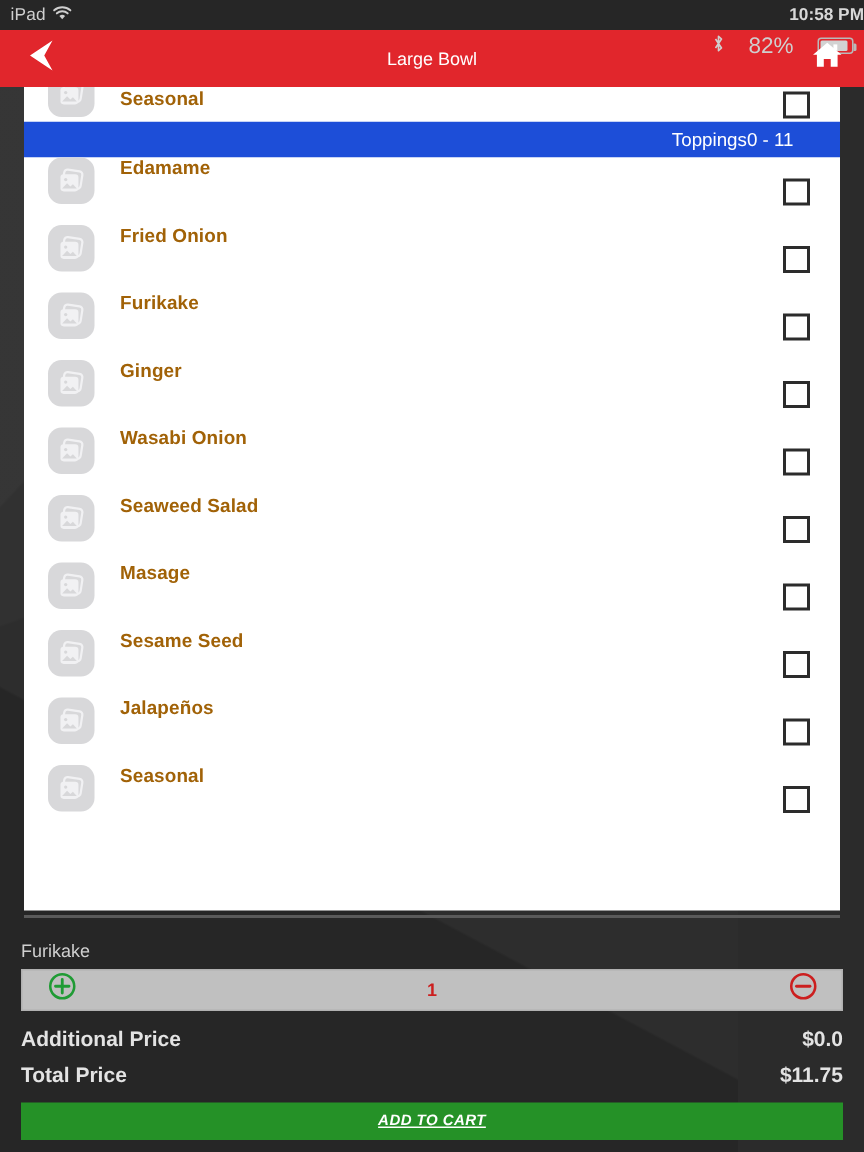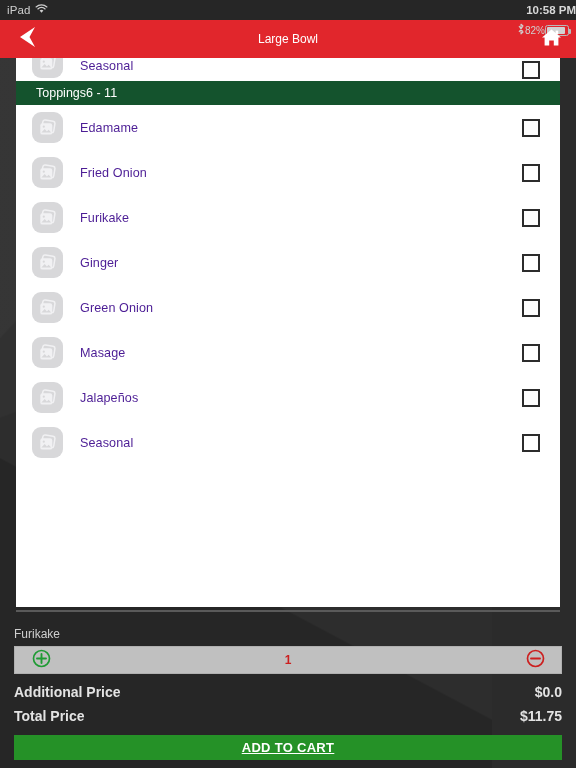--- a/index.html
+++ b/index.html
@@ -30,22 +30,22 @@
     font-size:11.5px;
   }
   .sb-left { display:flex; align-items:center; gap:5px; }
   .sb-device { font-size:11.5px; color:#cfcfcf; letter-spacing:0.1px; }
   .sb-center {
     position:absolute; left:0; right:0; text-align:right;
     font-size:11.5px; color:#d8d8d8; font-weight:600;
     pointer-events:none;
   }
   .sb-right {
-    margin-left:auto; display:flex; align-items:center; gap:0;
-    font-size:10px; color:#cfcfcf; z-index:2;margin-top:40px;
+    margin-left:auto; display:flex; align-items:center; gap:16px;
+    font-size:15px; color:#cfcfcf; z-index:2;margin-top:40px;
   }
   .wifi-ico { display:block; }
   .bt-ico { display:block; }
   .batt {
     width:24px; height:11px; border:1px solid #b9b9b9; border-radius:2.5px;
     position:relative; display:inline-block;
   }
   .batt::after {
     content:""; position:absolute; right:-3px; top:3px;
     width:2px; height:5px; background:#b9b9b9; border-radius:0 1px 1px 0;
@@ -75,54 +75,54 @@
 
   
   .list-panel {
     position:absolute; top:58px; left:16px;
     width:544px; height:549px;
     background:#ffffff;
     overflow:hidden;
   }
   .opt-row {
     height:45px;
-    display:flex; align-items:center;
+    display:flex; 
     padding:0 0 0 16px;
     background:#fff;
     position:relative;
     cursor:pointer;
   }
   .opt-row.partial { height:23px; align-items:flex-start; }
   .opt-row.partial .thumb { margin-top:-11px; }
   .opt-row.partial .opt-label { margin-top:1px; }
   .opt-row.partial .cb { top:3px; }
 
   .thumb {
     width:31px; height:31px; border-radius:9px;
     background:#d8d8da;
     flex:0 0 auto;
     display:flex; align-items:center; justify-content:center;
   }
   .opt-label {
     margin-left:17px;
-    font-size:12.6px; font-weight:normal; color:#4c1d95;
+    font-size:12.6px; font-weight:bold; color:#a16207;
     letter-spacing:0.1px;
   }
   .cb {
     position:absolute; right:20px; top:50%; transform:translateY(-50%);
     width:18px; height:18px;
     border:2px solid #2c2c2c; background:#ffffff;
   }
   .opt-row.partial .cb { transform:none; }
 
   .section-head {
     height:24px;
-    background:#14532d;
-    display:flex; align-items:center; justify-content:flex-start;
-    padding:0 20px;
+    background:#1d4ed8;
+    display:flex; align-items:center; justify-content:flex-end;
+    padding:0 31px;
     color:#ffffff; font-size:12.5px;
   }
   .section-head .sh-count { font-size:12.5px; }
 
   
   .divider {
     position:absolute; left:16px; top:610px; width:544px; height:2px;
     background:#5a5a5a;
   }
   .qty-label {
@@ -150,22 +150,22 @@
   .price-row.addl { top:684px; }
   .price-row.total { top:708px; }
 
   .add-cart {
     position:absolute; left:14px; top:735px; width:548px; height:25px;
     background:#259127;
     display:flex; align-items:center; justify-content:center;
     cursor:pointer;
   }
   .add-cart span {
-    color:#ffffff; font-size:13px; font-weight:bold;
-    text-decoration:underline; letter-spacing:0.3px;
+    color:#ffffff; font-size:10px; font-weight:bold;
+    text-decoration:underline; letter-spacing:0.3px;font-style:italic;
   }
 </style>
 </head>
 <body>
 
 <div id="app">
 
   <div class="statusbar">
     <div class="sb-left">
       <span class="sb-device">iPad</span>
@@ -220,21 +220,21 @@
           <circle cx="5.8" cy="7.7" r="1.1" fill="#d8d8da"></circle>
           <path d="M3.4 13.6 L6.7 10.1 L8.9 12.4 L10.6 10.8 L13.2 13.6 Z" fill="#d8d8da"></path>
         </svg>
       </div>
       <span class="opt-label">Seasonal</span>
       <span class="cb"></span>
     </div>
 
     <div class="section-head">
       <span>Toppings</span>
-      <span class="sh-count">6 - 11</span>
+      <span class="sh-count">0 - 11</span>
     </div>
 
     <div id="rows">
         <div class="opt-row">
           <div class="thumb">
             <svg width="19" height="18" viewBox="0 0 19 18">
               <rect x="4.2" y="1.6" width="12.2" height="11.6" rx="2.2" fill="none" stroke="#f1f1f3" stroke-width="1.5" transform="rotate(9 10.3 7.4)"></rect>
               <rect x="2.3" y="4.2" width="12" height="11.4" rx="2.2" fill="#f1f1f3"></rect>
               <circle cx="5.8" cy="7.7" r="1.1" fill="#d8d8da"></circle>
               <path d="M3.4 13.6 L6.7 10.1 L8.9 12.4 L10.6 10.8 L13.2 13.6 Z" fill="#d8d8da"></path>
@@ -281,33 +281,57 @@
         </div>
         <div class="opt-row">
           <div class="thumb">
             <svg width="19" height="18" viewBox="0 0 19 18">
               <rect x="4.2" y="1.6" width="12.2" height="11.6" rx="2.2" fill="none" stroke="#f1f1f3" stroke-width="1.5" transform="rotate(9 10.3 7.4)"></rect>
               <rect x="2.3" y="4.2" width="12" height="11.4" rx="2.2" fill="#f1f1f3"></rect>
               <circle cx="5.8" cy="7.7" r="1.1" fill="#d8d8da"></circle>
               <path d="M3.4 13.6 L6.7 10.1 L8.9 12.4 L10.6 10.8 L13.2 13.6 Z" fill="#d8d8da"></path>
             </svg>
           </div>
-          <span class="opt-label">Green Onion</span>
+          <span class="opt-label">Wasabi Onion</span>
+          <span class="cb"></span>
+        </div>
+        <div class="opt-row">
+          <div class="thumb">
+            <svg width="19" height="18" viewBox="0 0 19 18">
+              <rect x="4.2" y="1.6" width="12.2" height="11.6" rx="2.2" fill="none" stroke="#f1f1f3" stroke-width="1.5" transform="rotate(9 10.3 7.4)"></rect>
+              <rect x="2.3" y="4.2" width="12" height="11.4" rx="2.2" fill="#f1f1f3"></rect>
+              <circle cx="5.8" cy="7.7" r="1.1" fill="#d8d8da"></circle>
+              <path d="M3.4 13.6 L6.7 10.1 L8.9 12.4 L10.6 10.8 L13.2 13.6 Z" fill="#d8d8da"></path>
+            </svg>
+          </div>
+          <span class="opt-label">Seaweed Salad</span>
           <span class="cb"></span>
         </div>
         <div class="opt-row">
           <div class="thumb">
             <svg width="19" height="18" viewBox="0 0 19 18">
               <rect x="4.2" y="1.6" width="12.2" height="11.6" rx="2.2" fill="none" stroke="#f1f1f3" stroke-width="1.5" transform="rotate(9 10.3 7.4)"></rect>
               <rect x="2.3" y="4.2" width="12" height="11.4" rx="2.2" fill="#f1f1f3"></rect>
               <circle cx="5.8" cy="7.7" r="1.1" fill="#d8d8da"></circle>
               <path d="M3.4 13.6 L6.7 10.1 L8.9 12.4 L10.6 10.8 L13.2 13.6 Z" fill="#d8d8da"></path>
             </svg>
           </div>
           <span class="opt-label">Masage</span>
+          <span class="cb"></span>
+        </div>
+        <div class="opt-row">
+          <div class="thumb">
+            <svg width="19" height="18" viewBox="0 0 19 18">
+              <rect x="4.2" y="1.6" width="12.2" height="11.6" rx="2.2" fill="none" stroke="#f1f1f3" stroke-width="1.5" transform="rotate(9 10.3 7.4)"></rect>
+              <rect x="2.3" y="4.2" width="12" height="11.4" rx="2.2" fill="#f1f1f3"></rect>
+              <circle cx="5.8" cy="7.7" r="1.1" fill="#d8d8da"></circle>
+              <path d="M3.4 13.6 L6.7 10.1 L8.9 12.4 L10.6 10.8 L13.2 13.6 Z" fill="#d8d8da"></path>
+            </svg>
+          </div>
+          <span class="opt-label">Sesame Seed</span>
           <span class="cb"></span>
         </div>
         <div class="opt-row">
           <div class="thumb">
             <svg width="19" height="18" viewBox="0 0 19 18">
               <rect x="4.2" y="1.6" width="12.2" height="11.6" rx="2.2" fill="none" stroke="#f1f1f3" stroke-width="1.5" transform="rotate(9 10.3 7.4)"></rect>
               <rect x="2.3" y="4.2" width="12" height="11.4" rx="2.2" fill="#f1f1f3"></rect>
               <circle cx="5.8" cy="7.7" r="1.1" fill="#d8d8da"></circle>
               <path d="M3.4 13.6 L6.7 10.1 L8.9 12.4 L10.6 10.8 L13.2 13.6 Z" fill="#d8d8da"></path>
             </svg>

